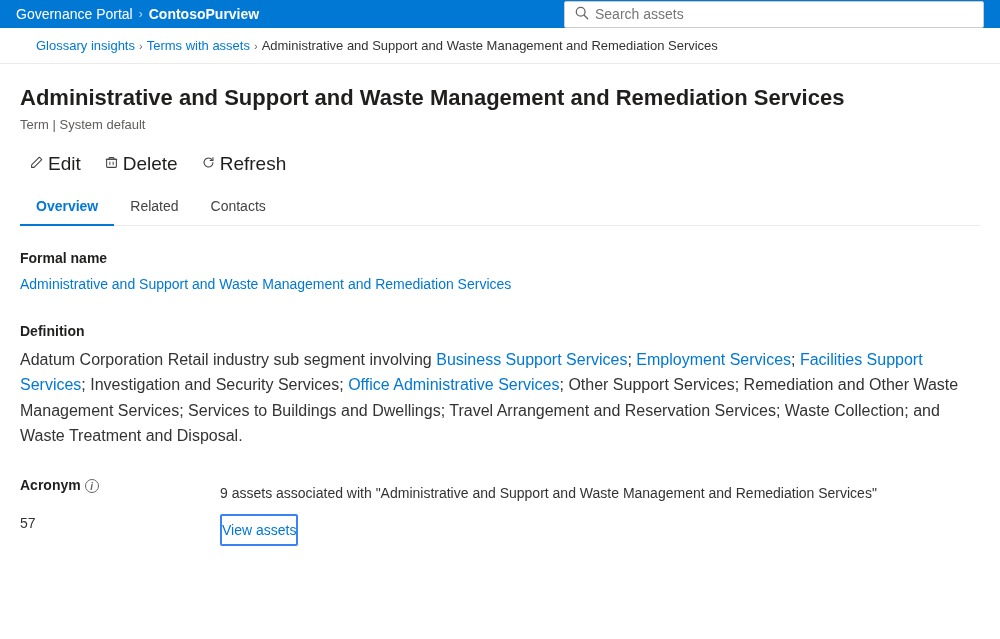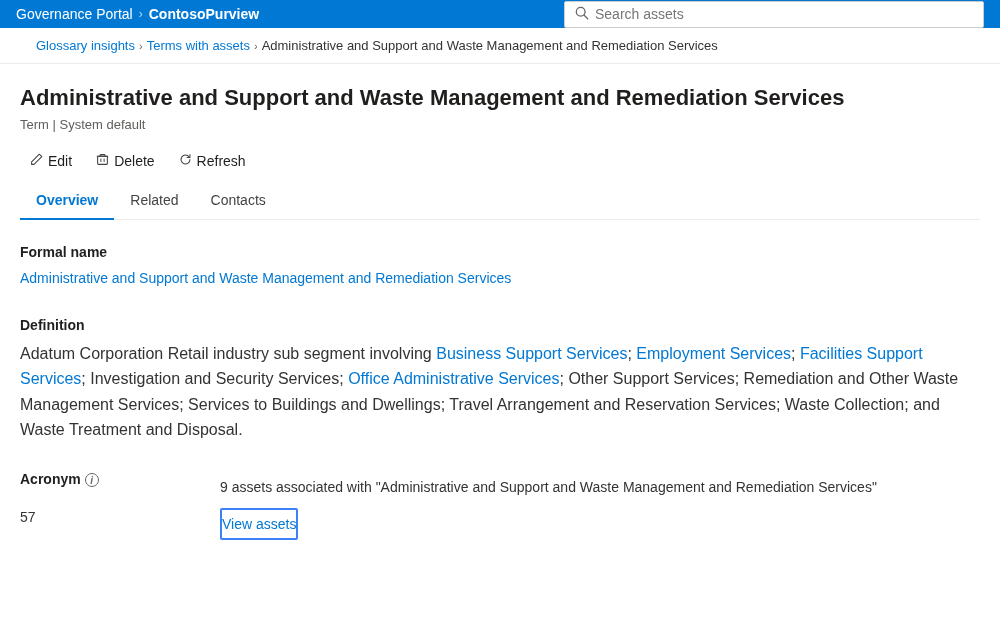--- a/index.html
+++ b/index.html
@@ -91,21 +91,21 @@
       padding-bottom: 0;
     }
     .toolbar-btn {
       display: flex;
       align-items: center;
       gap: 5px;
       padding: 5px 10px;
       border: none;
       background: transparent;
       cursor: pointer;
-      font-size: 14px;
+      font-size: 19px;
       color: #201f1e;
       border-radius: 2px;
     }
     .toolbar-btn .btn-icon {
       font-size: 13px;
       color: #444;
     }
 
     
     .tabs {

